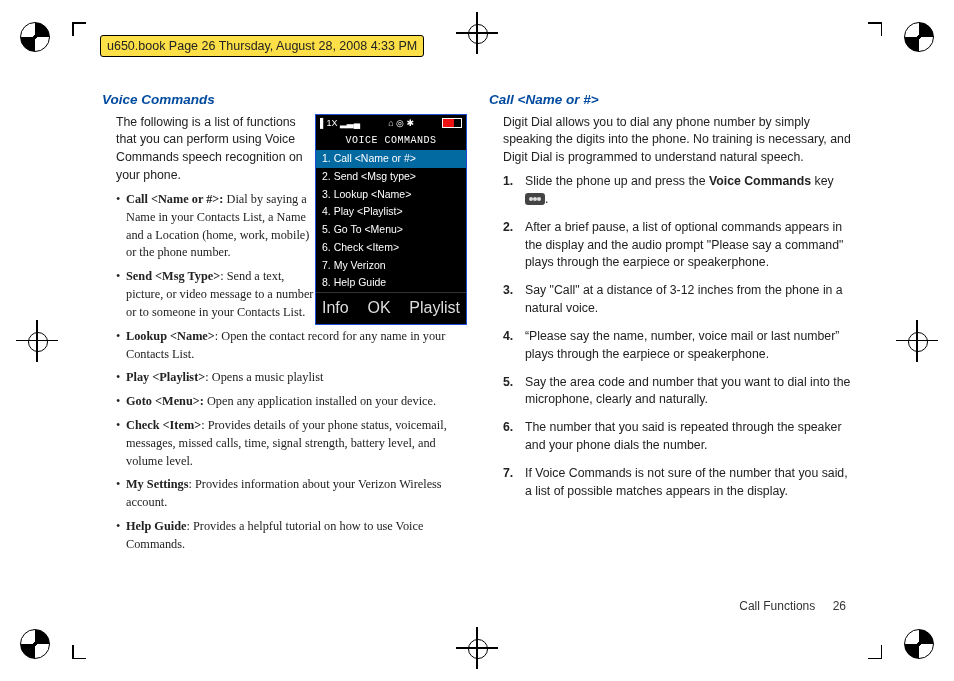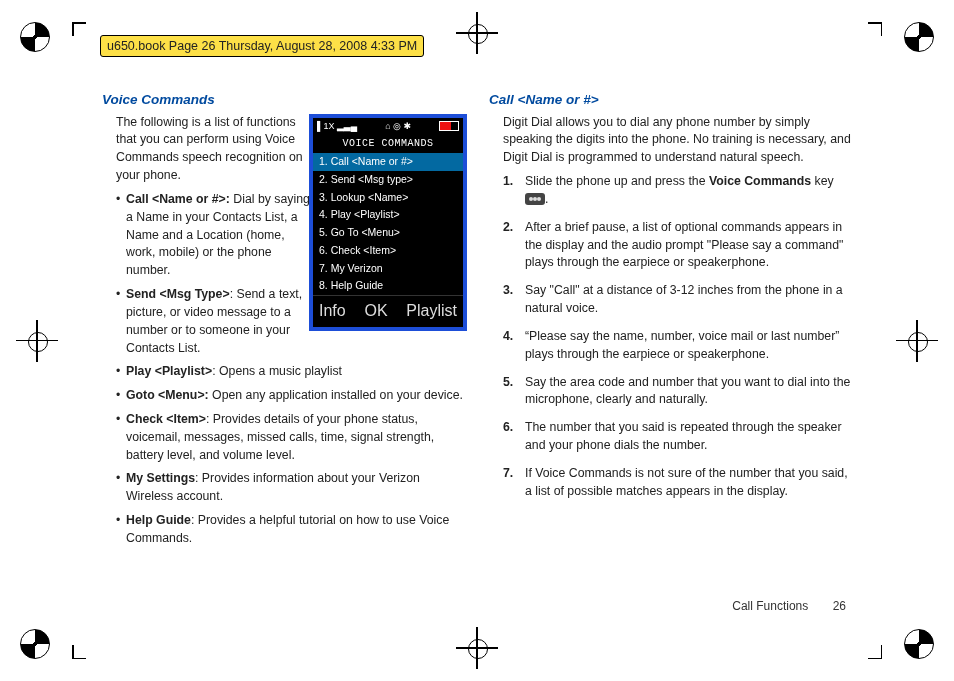--- a/index.html
+++ b/index.html
@@ -117,20 +117,21 @@
   .intro-text {
     width: 190px;
   }
   .intro-wrap {
     position: relative;
   }
   .bullets {
     margin: 0 0 0 14px;
     padding: 0;
     list-style: none;
+    font-family: Liberation Serif, serif;
   }
   .bullets > li {
     position: relative;
     padding-left: 10px;
     margin-bottom: 6px;
   }
   .bullets > li::before {
     content: "•";
     position: absolute;
     left: 0;
@@ -173,21 +174,21 @@
     width: 4px; height: 4px;
     border-radius: 2px;
     background: #ddd;
     box-shadow: 4px 0 0 #ddd, 8px 0 0 #ddd;
   }
   .phone {
     position: absolute;
     top: 0;
     right: -2px;
     width: 150px;
-    border: 4px solid #1d4ed8;
+    border: 1px solid #1d4ed8;
     background: #000;
     color: #fff;
     font-size: 10px;
     line-height: 1.5;
   }
   .phone .status {
     display: flex;
     justify-content: space-between;
     padding: 2px 4px;
     font-size: 9px;
@@ -222,21 +223,21 @@
     color: #ddd;
     border-top: 1px solid #333;
   }
   .footer {
     position: absolute;
     bottom: 66px;
     right: 108px;
     font-size: 12px;
     color: #333;
   }
-  .footer .pn { margin-left: 21px; }
+  .footer .pn { margin-left: 14px; }
 </style>
 </head>
 <body>
 
 <div class="crop-mark crop-tl"></div>
 <div class="crop-mark crop-tr"></div>
 <div class="crop-mark crop-bl"></div>
 <div class="crop-mark crop-br"></div>
 <div class="reg-mark reg-top">
     <span class="circ"></span>
@@ -259,20 +260,21 @@
 
 <div class="page">
   <div class="col">
     <h3 class="blue">Voice Commands</h3>
     <div class="intro-wrap">
       <p class="intro intro-text">The following is a list of functions that you can perform using Voice Commands speech recognition on your phone.</p>
 
       <ul class="bullets">
         <li class="narrow"><b>Call &lt;Name or #&gt;:</b><span> Dial by saying a Name in your Contacts List, a Name and a Location (home, work, mobile) or the phone number.</span></li>
         <li class="narrow"><b>Send &lt;Msg Type&gt;</b><span>: Send a text, picture, or video message to a number or to someone in your Contacts List.</span></li>
+        <li><b>Lookup &lt;Name&gt;</b><span>: Open the contact record for any name in your Contacts List.</span></li>
         <li><b>Play &lt;Playlist&gt;</b><span>: Opens a music playlist</span></li>
         <li><b>Goto &lt;Menu&gt;:</b><span> Open any application installed on your device.</span></li>
         <li><b>Check &lt;Item&gt;</b><span>: Provides details of your phone status, voicemail, messages, missed calls, time, signal strength, battery level, and volume level.</span></li>
         <li><b>My Settings</b><span>: Provides information about your Verizon Wireless account.</span></li>
         <li><b>Help Guide</b><span>: Provides a helpful tutorial on how to use Voice Commands.</span></li>
       </ul>
 
       <div class="phone">
         <div class="status">
           <span>▌1X ▂▃▄</span>

